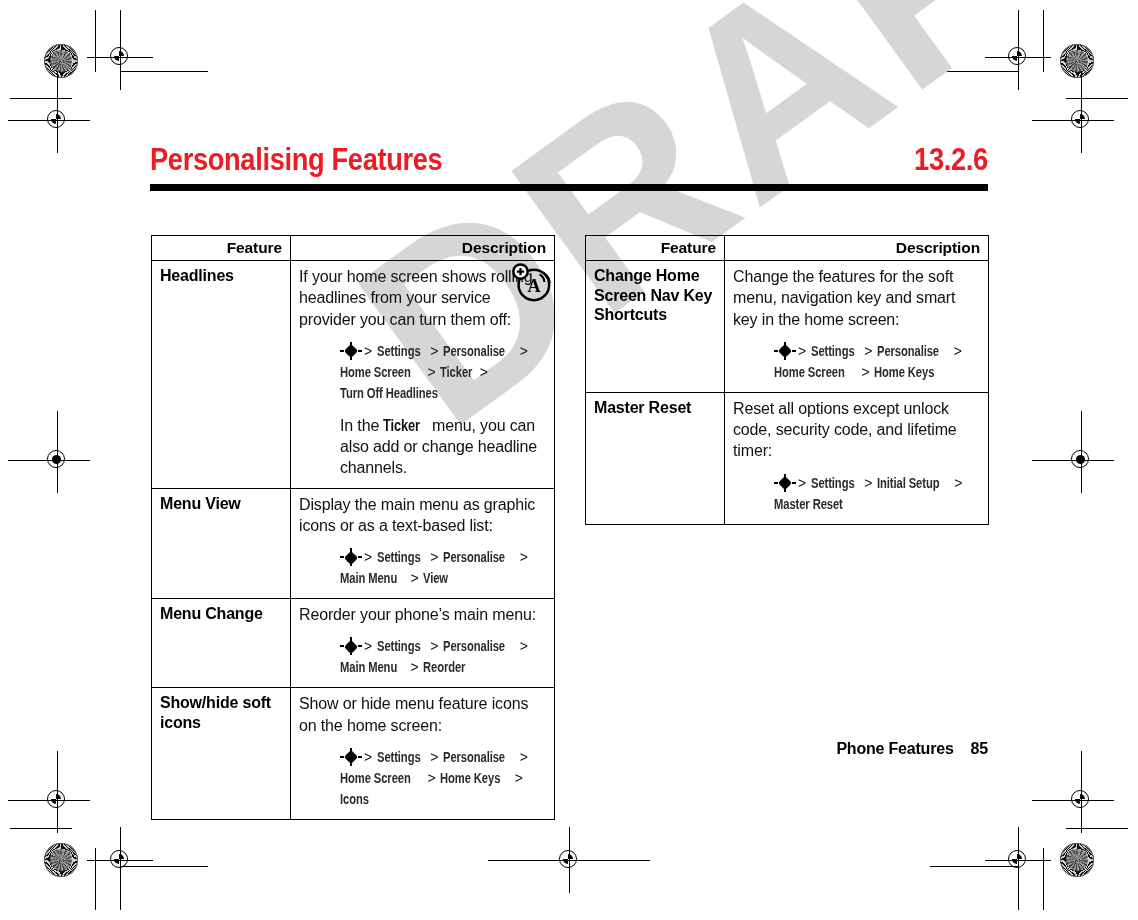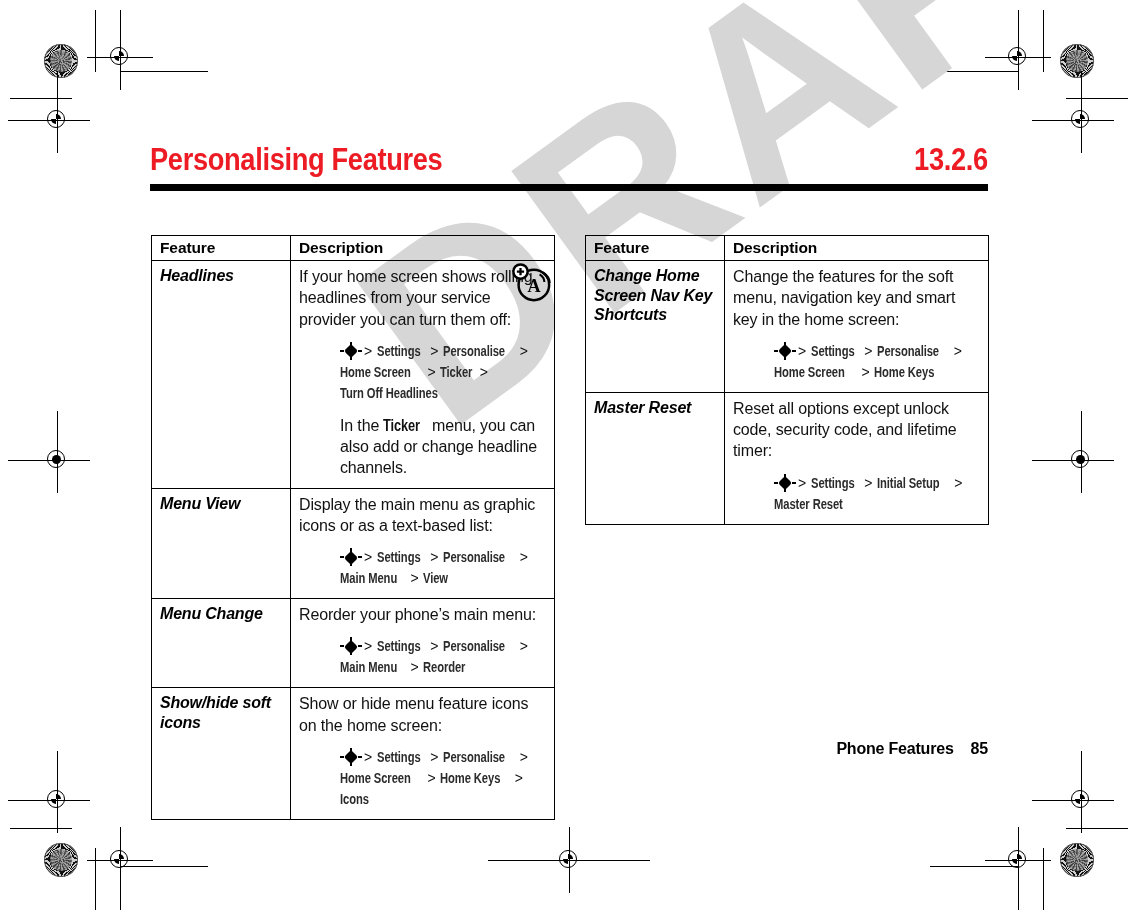--- a/index.html
+++ b/index.html
@@ -156,34 +156,33 @@
   }
   .tbl td, .tbl th {
     border: 1.4px solid #000;
     vertical-align: top;
     padding: 5px 8px 9px 8px;
     background: transparent;
   }
   .tbl th {
     font-size: 15.5px;
     font-weight: bold;
-    text-align: left;
+    text-align: right;
     padding-top: 3px;
     padding-bottom: 3px;
     letter-spacing: -0.1px;
   }
   .col-feature { width: 139px; }
   .col-desc    { width: 264px; }
 
   .feat {
     font-size: 16px;
     font-weight: bold;
     line-height: 1.22;
     letter-spacing: -0.2px;
-    font-style: italic;
   }
   .desc {
     font-size: 16px;
     line-height: 1.33;
     color: #111;
     letter-spacing: -0.15px;
     position: relative;
   }
   .desc p { margin: 0 0 0 0; }
   .desc p + p { margin-top: 11px; margin-left: 41px; }

